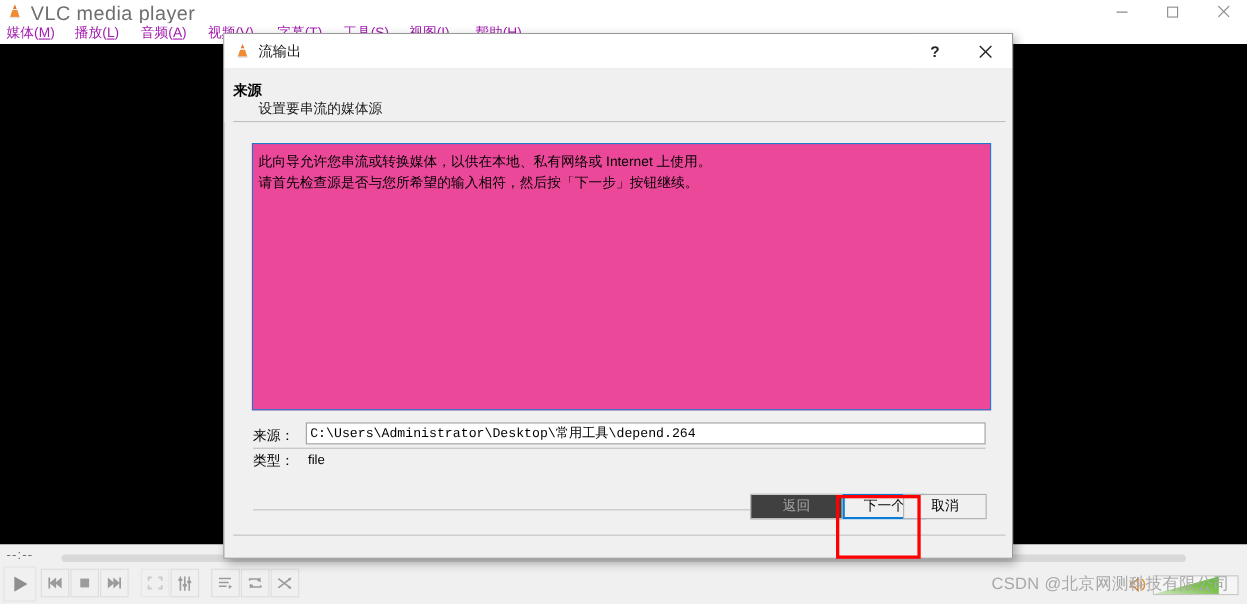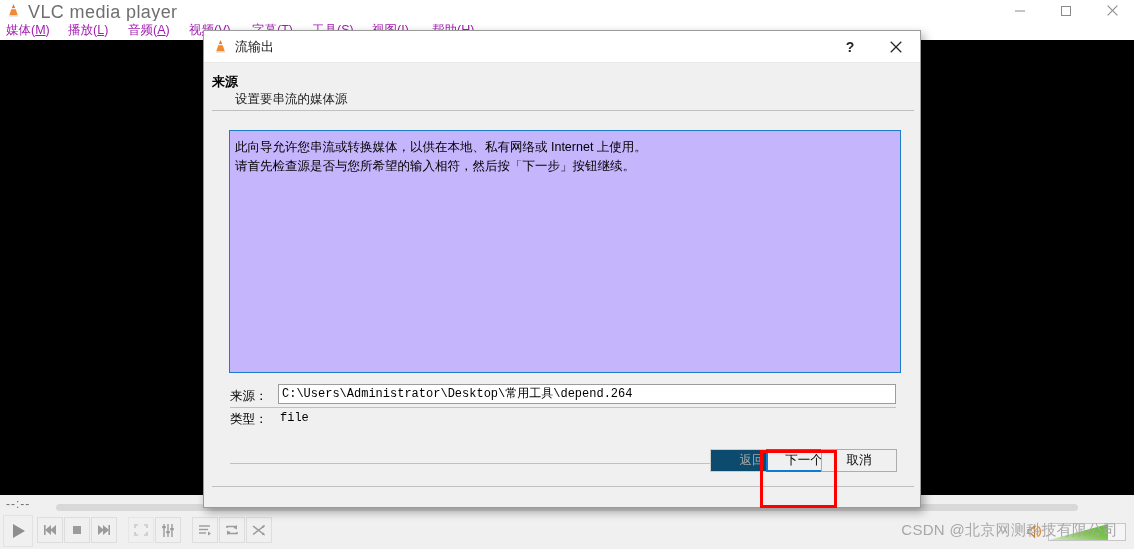--- a/index.html
+++ b/index.html
@@ -227,21 +227,21 @@
   }
   .sep-top { left: 8px; top: 79px; width: 702px; }
   .sep-mid { left: 26px; top: 376px; width: 666px; }
   .sep-bot { left: 26px; top: 432px; width: 666px; }
   .sep-footer { left: 8px; top: 455px; width: 702px; }
 
   .infobox {
     position: absolute;
     left: 25px; top: 99px;
     width: 672px; height: 243px;
-    background: #c4b5fd;
+    background: #ec4899;
     border: 1px solid #1e7bc8;
     box-sizing: border-box;
   }
   .infobox-line {
     position: absolute;
     left: 5px;
     font-size: 12.5px;
     color: #000000;
     white-space: nowrap;
   }
@@ -266,45 +266,45 @@
     font-size: 12px;
     color: #000000;
     line-height: 18px;
     padding: 0 3px;
     white-space: nowrap;
     overflow: hidden;
   }
   .type-value {
     position: absolute;
     left: 76px; top: 380px;
-    font-family: Liberation Mono, monospace;
+    font-family: Liberation Sans, sans-serif;
     font-size: 12px;
     color: #000000;
     white-space: nowrap;
   }
   .dbtn {
     position: absolute;
     top: 2px;
     height: 23px;
     display: flex;
     align-items: center;
     justify-content: center;
     font-size: 12.5px;
     box-sizing: border-box;
     background: #f0f0f0;
     border: 1px solid #adadad;
     color: #000000;
     white-space: nowrap;
   }
   .btn-back {
-    left: 506px; top: 418px;
+    left: 478px; top: 418px;
     width: 84px;
     color: #a6a6a6;
     border-color: #cccccc;
-    background: #0c4a6e;
+    background: #404040;
   }
   .btn-next {
     left: 562px; top: 418px;
     width: 76px;
     border: 2px solid #0a7cd6;
     background: #f0f0f0;
   }
   .btn-cancel {
     left: 617px; top: 418px;
     width: 76px;

